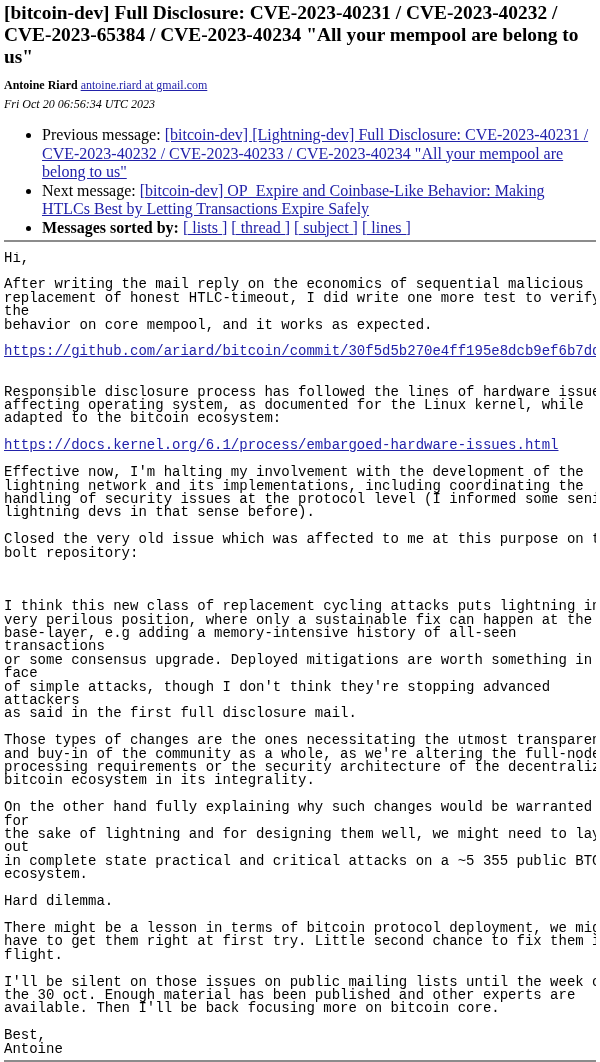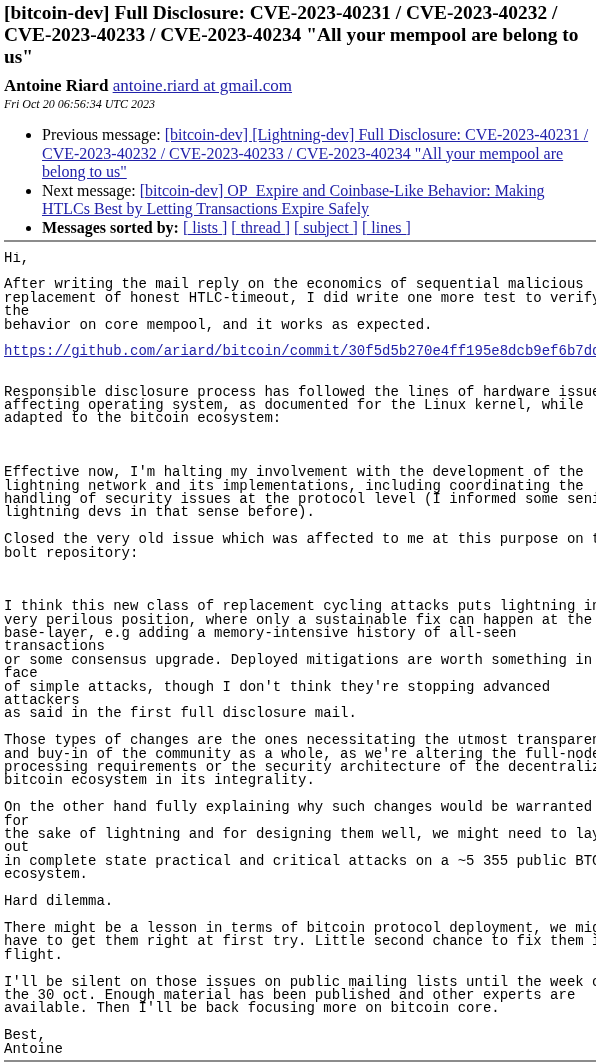--- a/index.html
+++ b/index.html
@@ -8,42 +8,42 @@
     padding: 1px 4px 0 4px;
     font-family: "Liberation Serif", serif;
     color: #000000;
   }
   a { color: #2222aa; text-decoration: underline; cursor: pointer; }
   h1.msg-title {
     font-family: "Liberation Serif", serif;
     font-size: 19.4px; font-weight: bold;
     line-height: 22px; margin: 1px 0 8px 0;
   }
-  .author-line { font-size: 17px; line-height: 19px; }
+  .author-line { font-size: 12px; line-height: 19px; }
   .author-name { font-weight: bold; }
   .msg-date { font-size: 12px; line-height: 19px; font-style: italic; }
   ul.nav-list {
     margin: 12px 0 2px 0; padding-left: 38px;
     font-size: 16px; line-height: 18.5px;
   }
   ul.nav-list li { margin: 0; }
   .nav-label { font-weight: bold; }
   .nav-label.plain { font-weight: normal; text-align: right; }
   hr.rule { border: 0; height: 1.6px; background: #8c8c8c; margin: 3px 0; }
   pre.msg-body {
     font-family: "Liberation Mono", "DejaVu Sans Mono", monospace;
     font-size: 14px; line-height: 13.4px;
     margin: 10px 0 4px 0; white-space: pre; overflow: hidden;
   }
   pre.msg-body a { color: #2222aa; text-align: right; }
 </style>
 </head>
 <body>
 
-<h1 class="msg-title">[bitcoin-dev] Full Disclosure: CVE-2023-40231 / CVE-2023-40232 / CVE-2023-40233 / CVE-2023-40234 "All your mempool are belong to us"</h1>
+<h1 class="msg-title">[bitcoin-dev] Full Disclosure: CVE-2023-40231 / CVE-2023-40232 / CVE-2023-65384 / CVE-2023-40234 "All your mempool are belong to us"</h1>
 
 <div class="author-line"><span class="author-name">Antoine Riard</span> <a>antoine.riard at gmail.com</a></div>
 <div class="msg-date">Fri Oct 20 06:56:34 UTC 2023</div>
 
 <ul class="nav-list">
   <li><span class="nav-label plain">Previous message:</span> <a>[bitcoin-dev] [Lightning-dev] Full Disclosure: CVE-2023-40231 / CVE-2023-40232 / CVE-2023-40233 / CVE-2023-40234 "All your mempool are belong to us"</a></li>
   <li><span class="nav-label plain">Next message:</span> <a>[bitcoin-dev] OP_Expire and Coinbase-Like Behavior: Making HTLCs Best by Letting Transactions Expire Safely</a></li>
   <li><span class="nav-label">Messages sorted by:</span> <a>[ lists ]</a> <a>[ thread ]</a> <a>[ subject ]</a> <a>[ lines ]</a></li>
 </ul>
 
@@ -56,21 +56,21 @@
 the
 behavior on core mempool, and it works as expected.
 
 </span><a>https://github.com/ariard/bitcoin/commit/30f5d5b270e4ff195e8dcb9ef6b7ddcc5f6a</a><span>
 
 
 Responsible disclosure process has followed the lines of hardware issues
 affecting operating system, as documented for the Linux kernel, while
 adapted to the bitcoin ecosystem:
 
-</span><span>
+</span><a>https://docs.kernel.org/6.1/process/embargoed-hardware-issues.html</a><span>
 
 Effective now, I'm halting my involvement with the development of the
 lightning network and its implementations, including coordinating the
 handling of security issues at the protocol level (I informed some senior
 lightning devs in that sense before).
 
 Closed the very old issue which was affected to me at this purpose on the
 bolt repository:
 
 </span><span>

